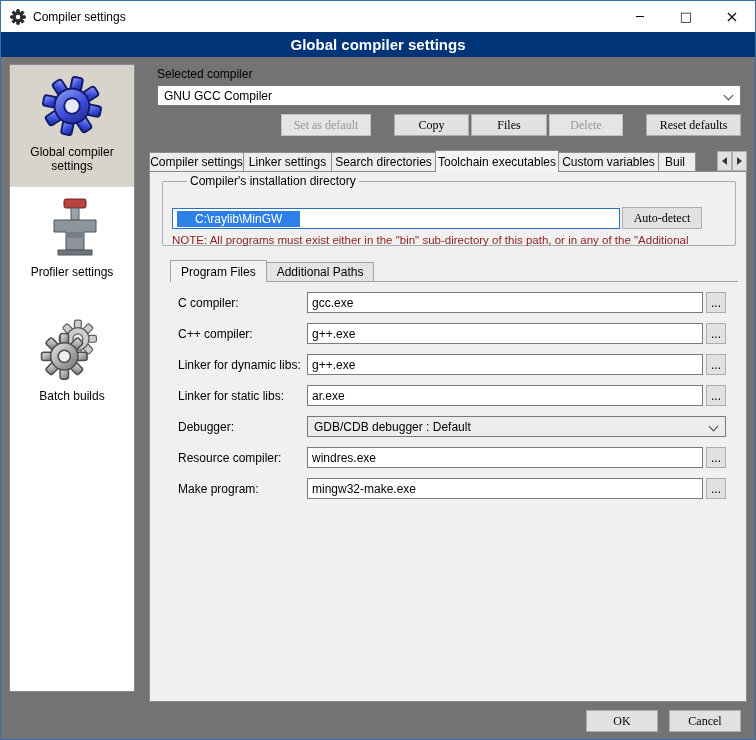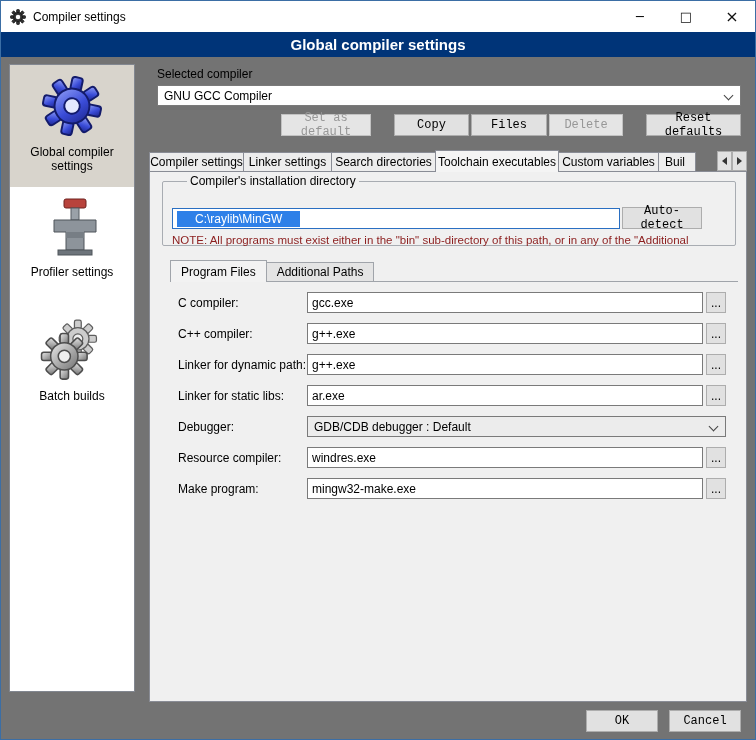--- a/index.html
+++ b/index.html
@@ -18,21 +18,21 @@
   
   .header{position:absolute;top:31px;left:0;right:0;height:25px;background:#003478;color:#fff;font-weight:bold;font-size:15px;display:flex;align-items:center;justify-content:center}
 
   
   .sidebar{position:absolute;left:8px;top:63px;width:126px;height:628px;background:#fff;border:1px solid #828790;overflow:hidden}
   .side-item{width:100%;height:122px;padding-top:10px;display:flex;flex-direction:column;align-items:center;gap:8px;cursor:default}
   .side-item.selected{background:#d8d4cc}
   .side-label{text-align:center;font-size:12px;line-height:14px;padding:0 8px}
 
   
-  .btn{position:absolute;height:22px;background:#e1e1e1;border:1px solid #adadad;font-size:12px;display:flex;align-items:center;justify-content:center;font-family:Liberation Mono, monospace;cursor:default;padding:0 4px}
+  .btn{position:absolute;height:22px;background:#e1e1e1;border:1px solid #adadad;font-size:12px;display:flex;align-items:center;justify-content:center;font-family:Liberation Serif, serif;cursor:default;padding:0 4px}
   .btn.disabled{color:#979797;background:#e5e5e5;border-color:#c2c2c2}
   .combo{position:absolute;background:#fff;border:1px solid #7a7a7a;height:21px;display:flex;align-items:center;padding:0 18px 0 6px;white-space:nowrap;overflow:hidden}
   .chev{position:absolute;right:8px;top:6px;width:7px;height:7px;border-right:1.6px solid #444;border-bottom:1.6px solid #444;transform:rotate(45deg)}
   .textbox{position:absolute;background:#fff;border:1px solid #2a6fc2;height:21px;display:flex;align-items:center;padding-left:4px;overflow:hidden;white-space:nowrap}
   .sel-text{background:#2e80e8;color:#fff;padding:1px 18px}
 
   
   .lbl{position:absolute;font-size:12px}
   #lbl-selected-compiler{left:156px;top:66px}
   #compiler-combo{left:156px;top:84px;width:584px}
@@ -215,21 +215,21 @@
       <span class="flabel">C compiler:</span>
       <input class="finput" value="gcc.exe" style="">
       <button class="fbrowse">...</button>
     </div>
     <div class="frow" style="top:151px">
       <span class="flabel">C++ compiler:</span>
       <input class="finput" value="g++.exe" style="">
       <button class="fbrowse">...</button>
     </div>
     <div class="frow" style="top:182px">
-      <span class="flabel">Linker for dynamic path:</span>
+      <span class="flabel">Linker for dynamic libs:</span>
       <input class="finput" value="g++.exe" style="">
       <button class="fbrowse">...</button>
     </div>
     <div class="frow" style="top:213px">
       <span class="flabel">Linker for static libs:</span>
       <input class="finput" value="ar.exe" style="">
       <button class="fbrowse">...</button>
     </div>
     <div class="frow" style="top:244px">
       <span class="flabel">Debugger:</span>

